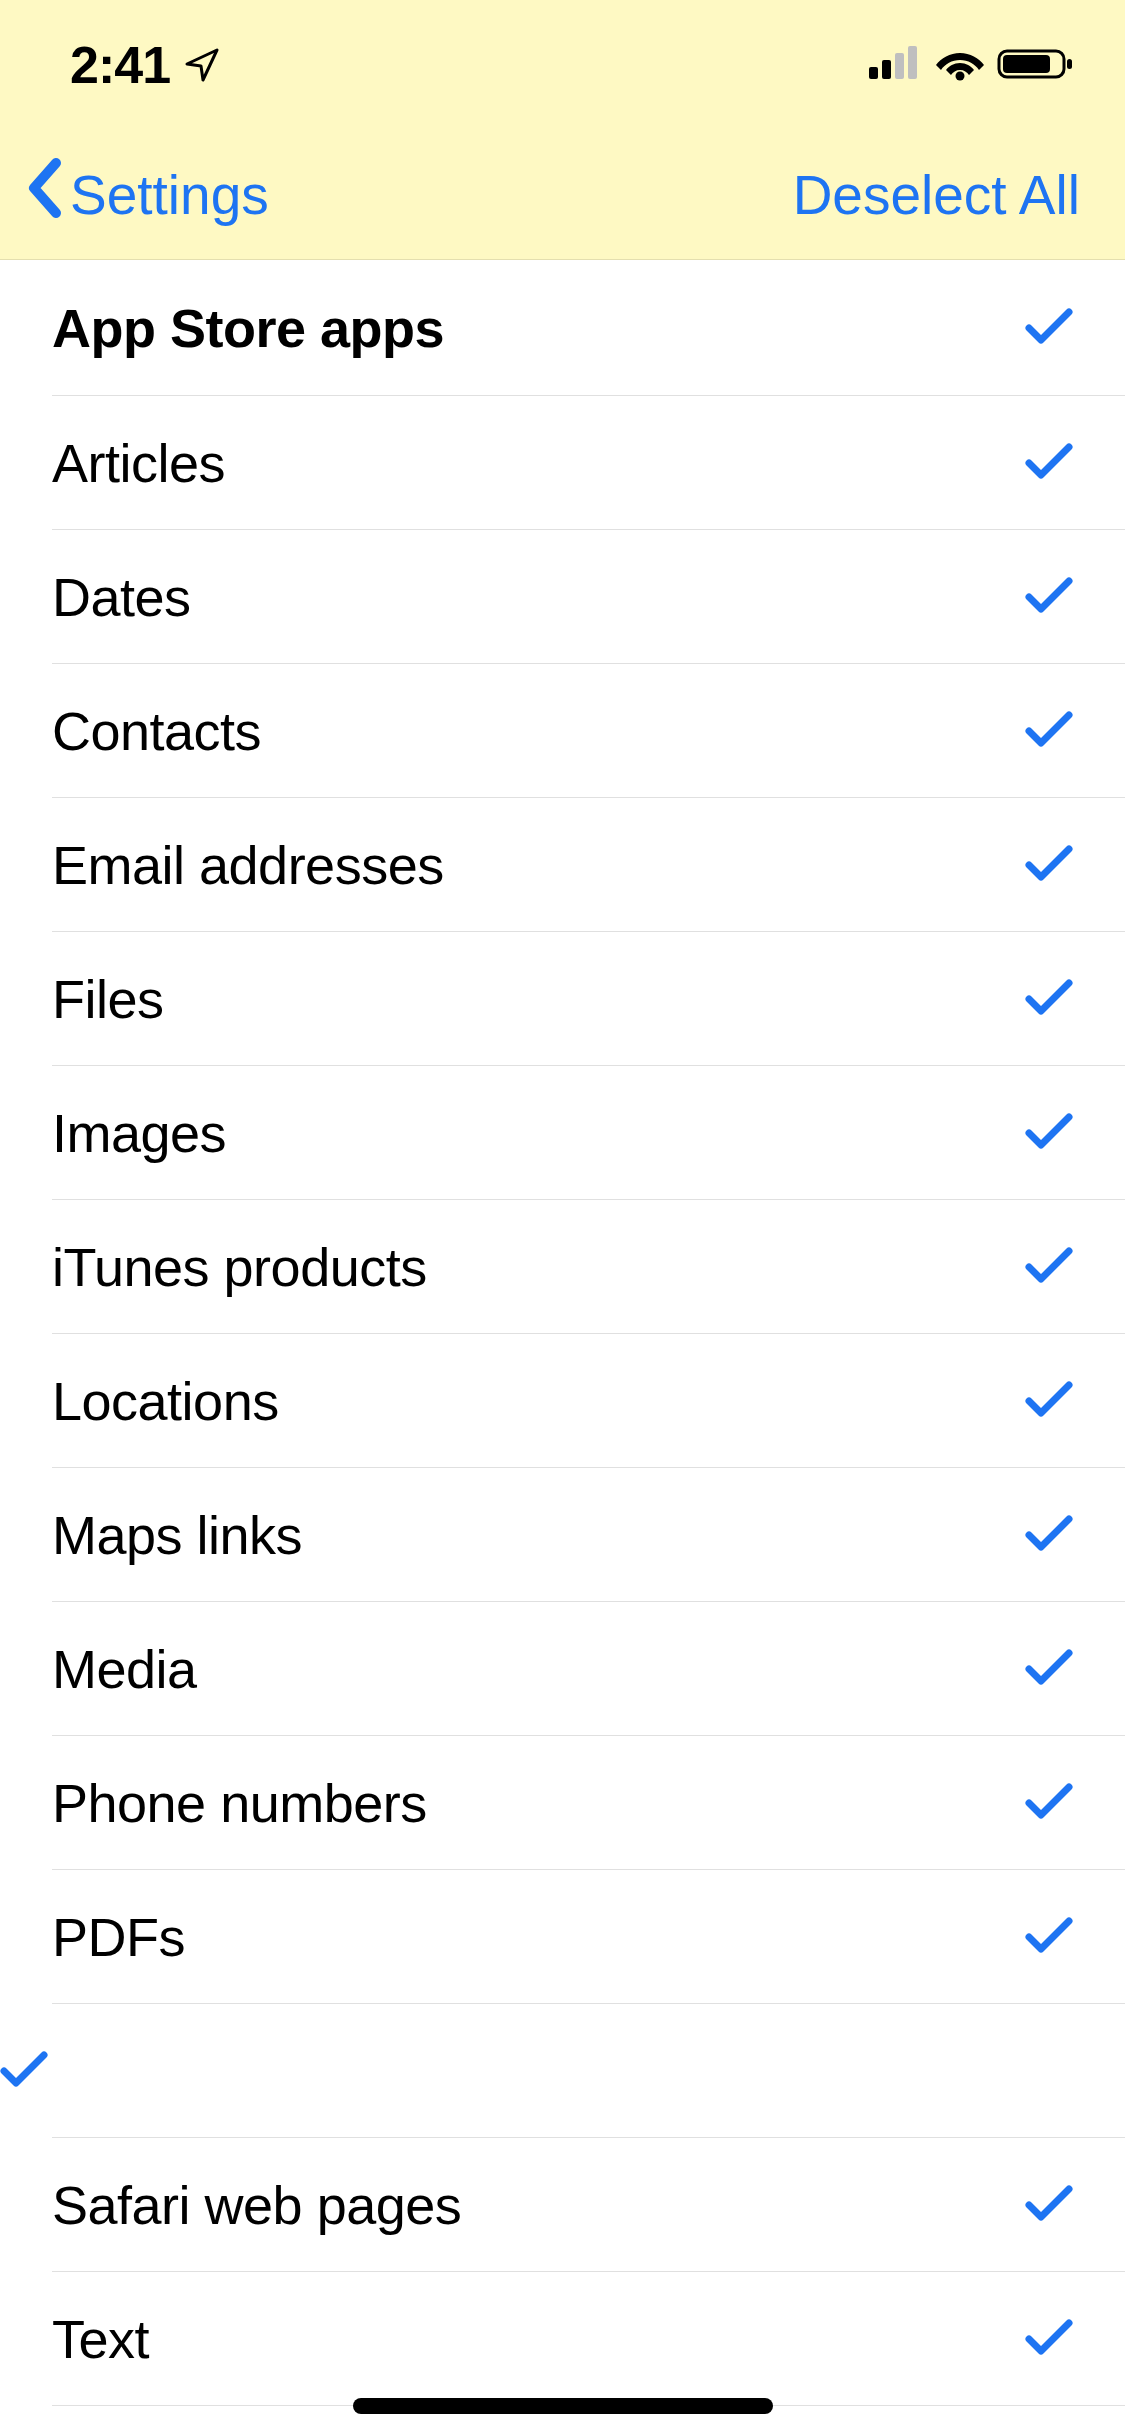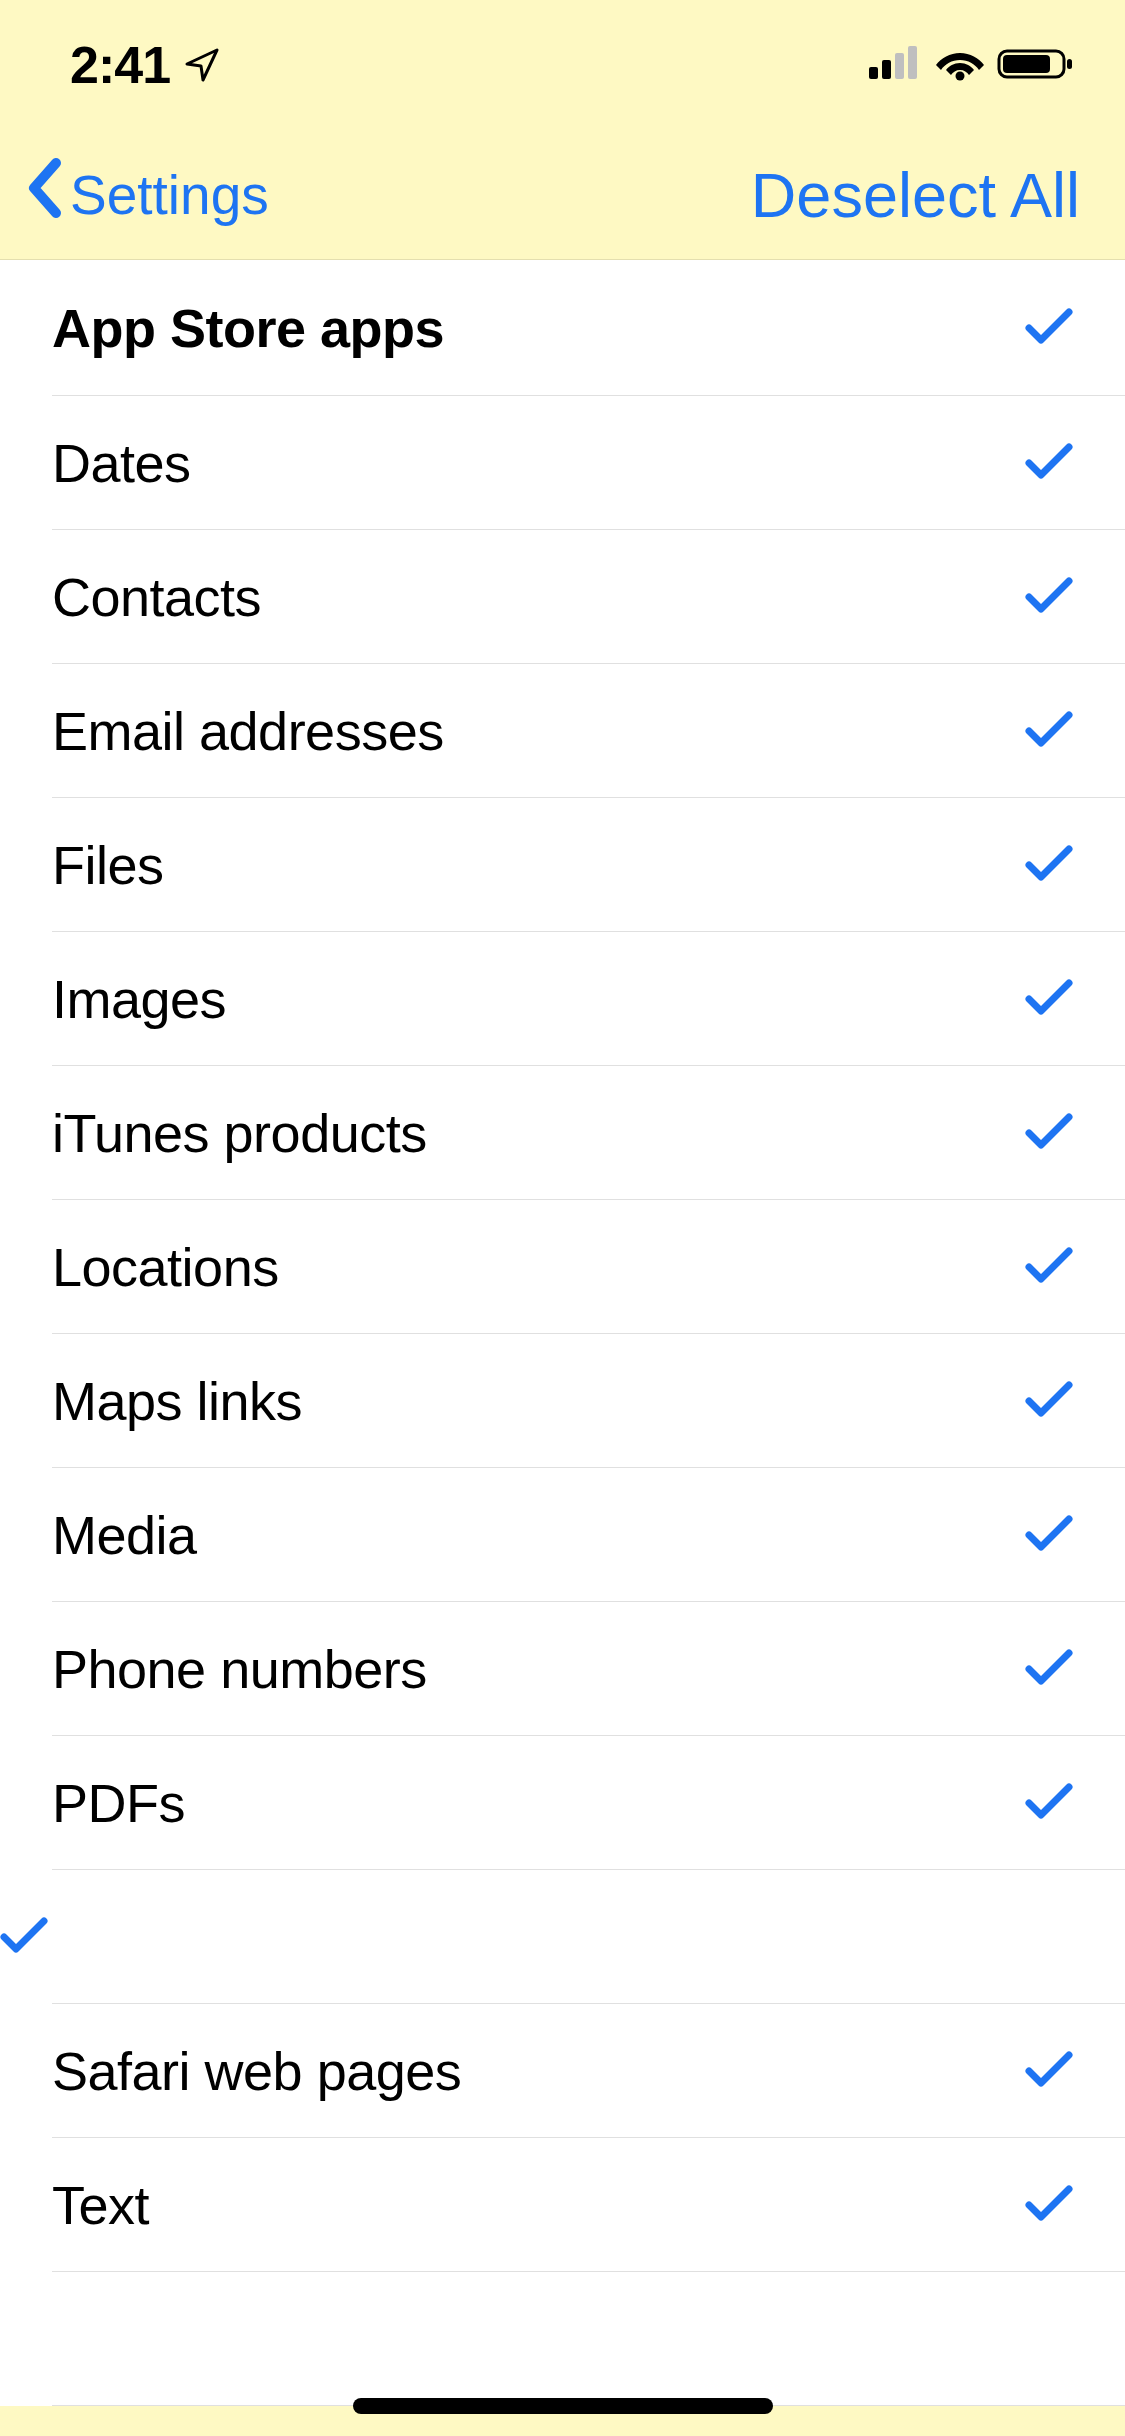--- a/index.html
+++ b/index.html
@@ -53,21 +53,21 @@
   .nav-back {
     display: flex;
     align-items: center;
     color: #1e74f2;
     font-size: 55px;
     font-weight: 400;
     gap: 6px;
   }
   .nav-action {
     color: #1e74f2;
-    font-size: 63px;
+    font-size: 55px;
     font-weight: 400;
   }
 
   
   .list {
     background: #fff;
   }
   .list-row {
     height: 134px;
     display: flex;
@@ -164,20 +164,26 @@
   </div>
 
   <div class="list" id="list">
       <div class="list-row">
         <span class="list-label">App Store apps</span>
         <span class="check"><svg width="48" height="40" viewBox="0 0 48 40">
             <polyline points="4,22 16,34 44,6" fill="none" stroke="#1e74f2" stroke-width="7" stroke-linecap="round" stroke-linejoin="round"></polyline>
           </svg></span>
       </div>
       <div class="list-row">
+        <span class="list-label">Articles</span>
+        <span class="check"><svg width="48" height="40" viewBox="0 0 48 40">
+            <polyline points="4,22 16,34 44,6" fill="none" stroke="#1e74f2" stroke-width="7" stroke-linecap="round" stroke-linejoin="round"></polyline>
+          </svg></span>
+      </div>
+      <div class="list-row">
         <span class="list-label">Dates</span>
         <span class="check"><svg width="48" height="40" viewBox="0 0 48 40">
             <polyline points="4,22 16,34 44,6" fill="none" stroke="#1e74f2" stroke-width="7" stroke-linecap="round" stroke-linejoin="round"></polyline>
           </svg></span>
       </div>
       <div class="list-row">
         <span class="list-label">Contacts</span>
         <span class="check"><svg width="48" height="40" viewBox="0 0 48 40">
             <polyline points="4,22 16,34 44,6" fill="none" stroke="#1e74f2" stroke-width="7" stroke-linecap="round" stroke-linejoin="round"></polyline>
           </svg></span>

